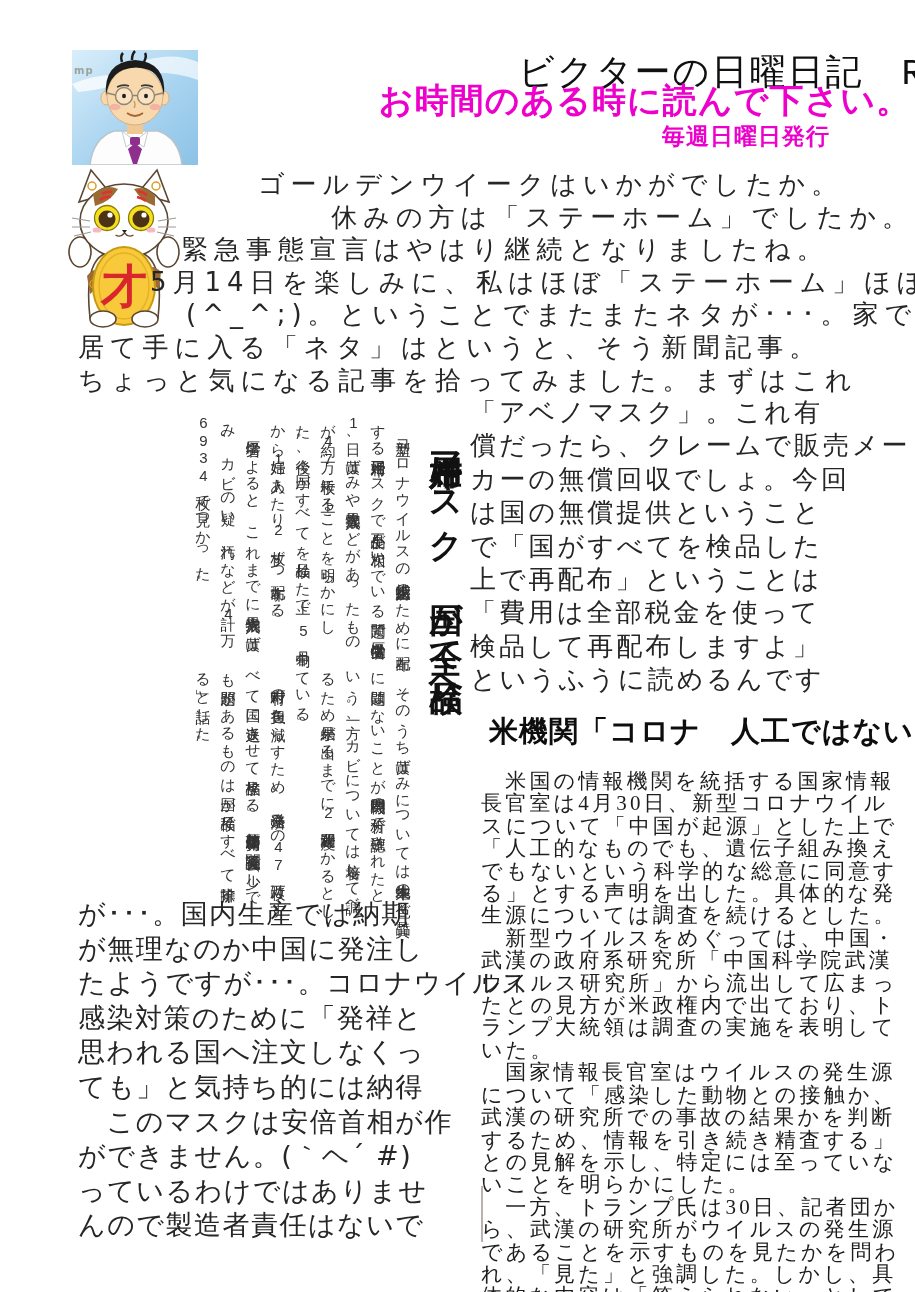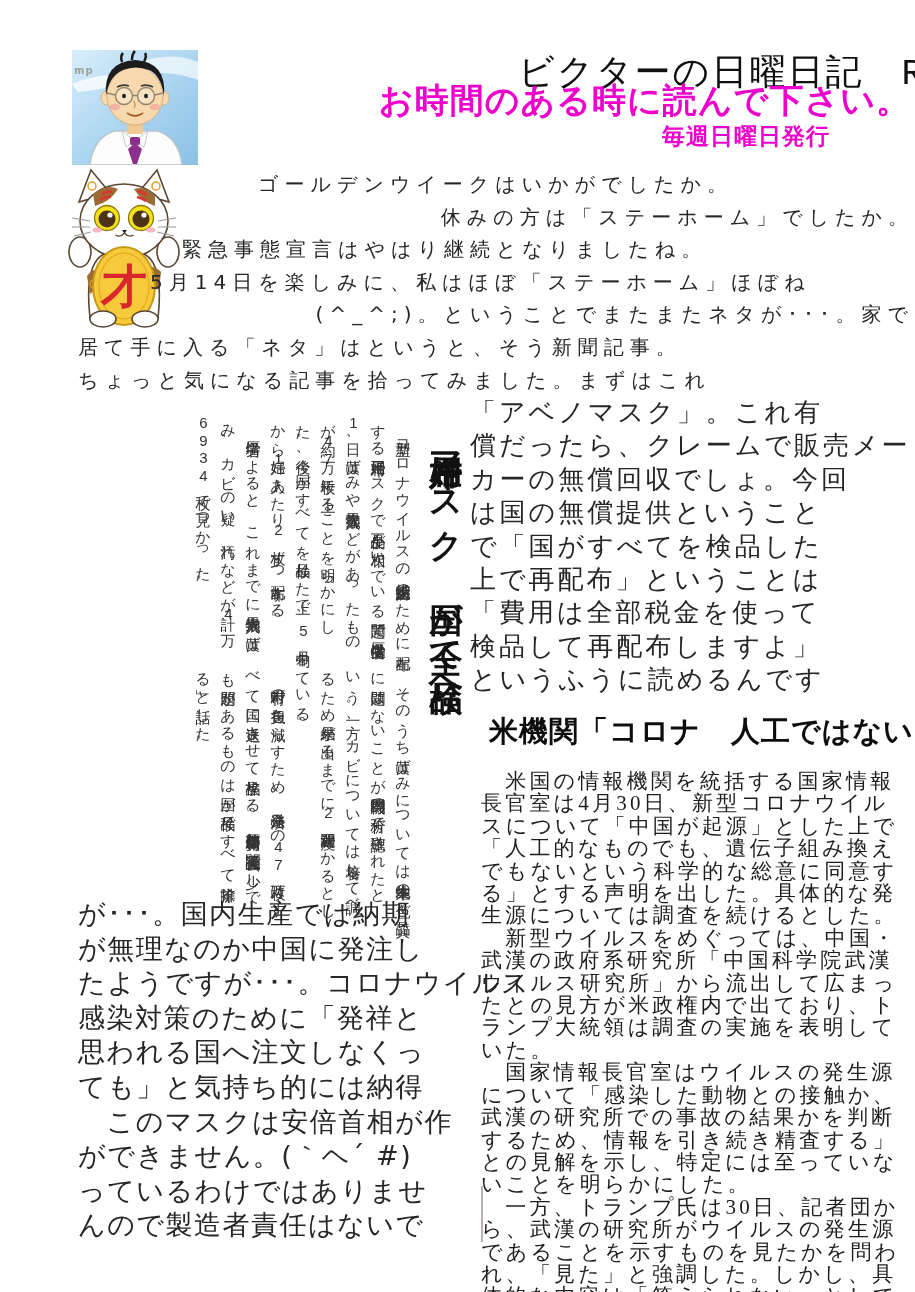--- a/index.html
+++ b/index.html
@@ -14,21 +14,21 @@
   .title{left:518px;top:48px;font-family:Liberation Mono, monospace;font-size:36px;letter-spacing:2px;color:#101010;white-space:nowrap;}
   .subtitle{right:4px;top:78px;font-weight:bold;font-size:34px;color:#ee00cc;white-space:nowrap;letter-spacing:1px;}
   .issue{right:85px;top:121px;font-weight:bold;font-size:23px;color:#ee00cc;white-space:nowrap;letter-spacing:1px;}
 
   
   .cat{left:64px;top:166px;width:120px;height:162px;}
 
   
   .hand{font-family:"DejaVu Sans",sans-serif;color:#262626;}
   .intro{left:78px;top:168px;width:836px;}
-  .intro .ln{font-size:20px;line-height:32.6px;letter-spacing:6px;white-space:nowrap;}
+  .intro .ln{font-size:26px;line-height:32.6px;letter-spacing:6px;white-space:nowrap;}
   .m180{margin-left:180px;} .m108{margin-left:108px;text-align:right;} .m104{margin-left:104px;} .m72{margin-left:72px;}
 
   .rightcol{left:470px;top:396px;width:446px;}
   .rightcol .ln{font-size:26px;line-height:33.4px;letter-spacing:3px;white-space:nowrap;}
 
   .commentary2{left:78px;top:897px;width:402px;}
   .commentary2 .ln{font-size:27px;line-height:34.6px;letter-spacing:1.5px;white-space:nowrap;}
 
   
   .clip1{left:78px;top:408px;width:390px;height:496px;}

